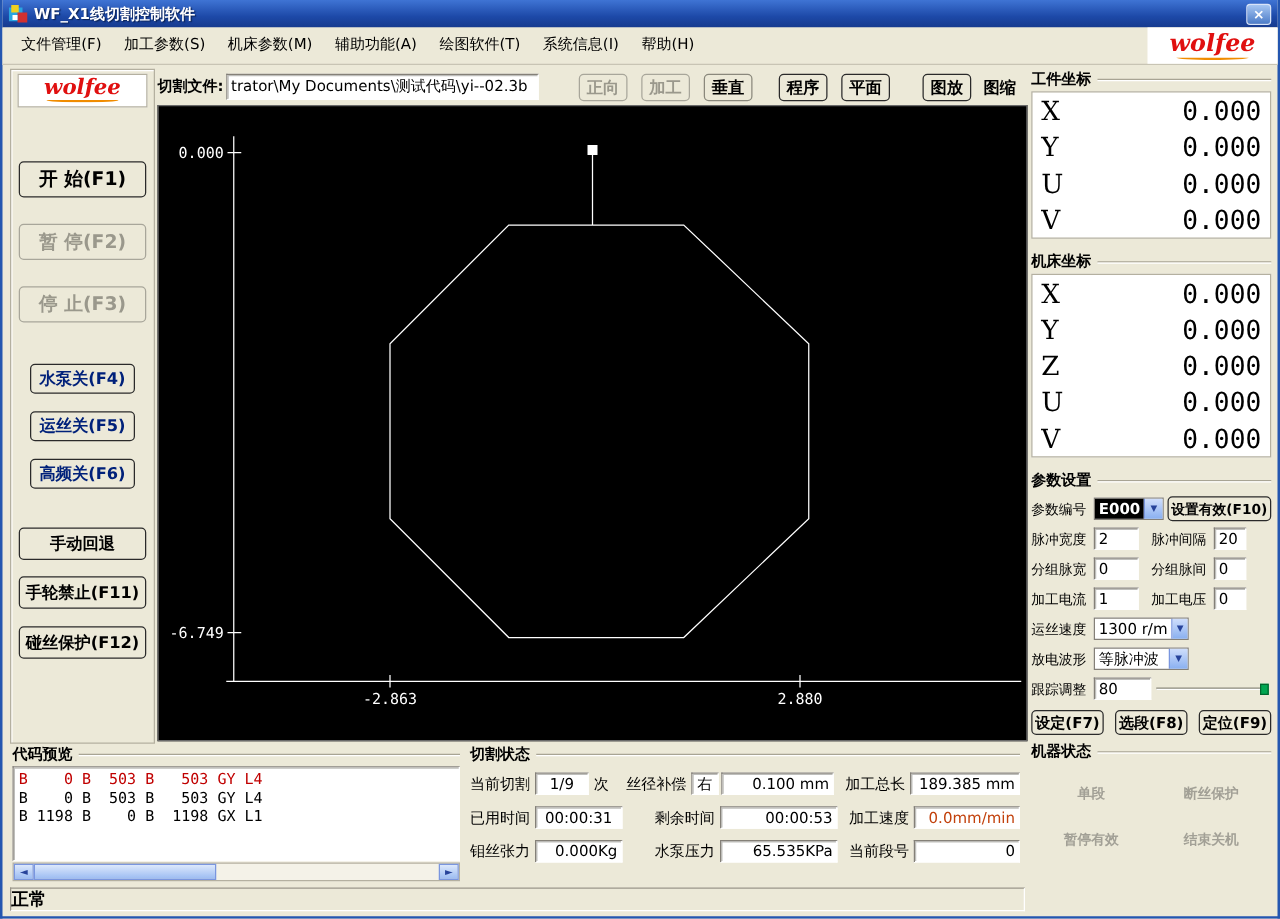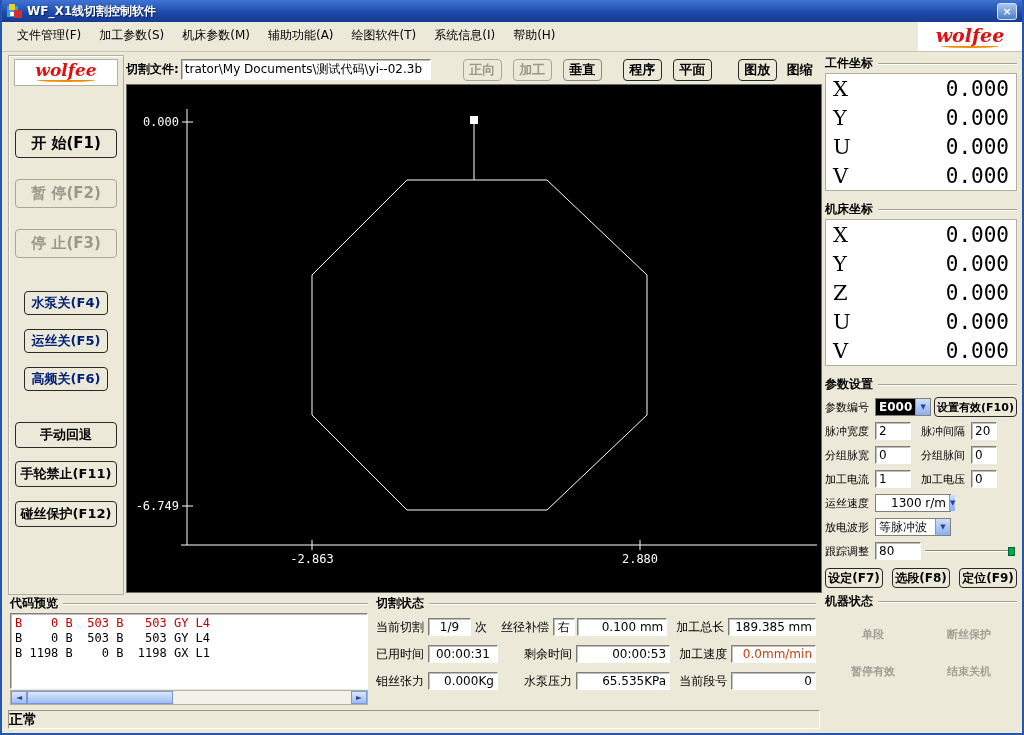--- a/index.html
+++ b/index.html
@@ -273,21 +273,21 @@
       <span class="p-input sunken w26">0</span>
     </div>
     <div class="p-row">
       <span class="p-label">加工电流</span>
       <span class="p-input sunken w36">1</span>
       <span class="p-label" style="margin-left:10px;">加工电压</span>
       <span class="p-input sunken w26">0</span>
     </div>
     <div class="p-row">
       <span class="p-label">运丝速度</span>
-      <span class="combo" style="width:76px;padding-left:12px;">
+      <span class="combo" style="width:76px;">
         <span class="combo-field">1300 r/m</span>
         <span class="combo-arrow">▼</span>
       </span>
     </div>
     <div class="p-row">
       <span class="p-label">放电波形</span>
       <span class="combo" style="width:76px;">
         <span class="combo-field">等脉冲波</span>
         <span class="combo-arrow">▼</span>
       </span>

